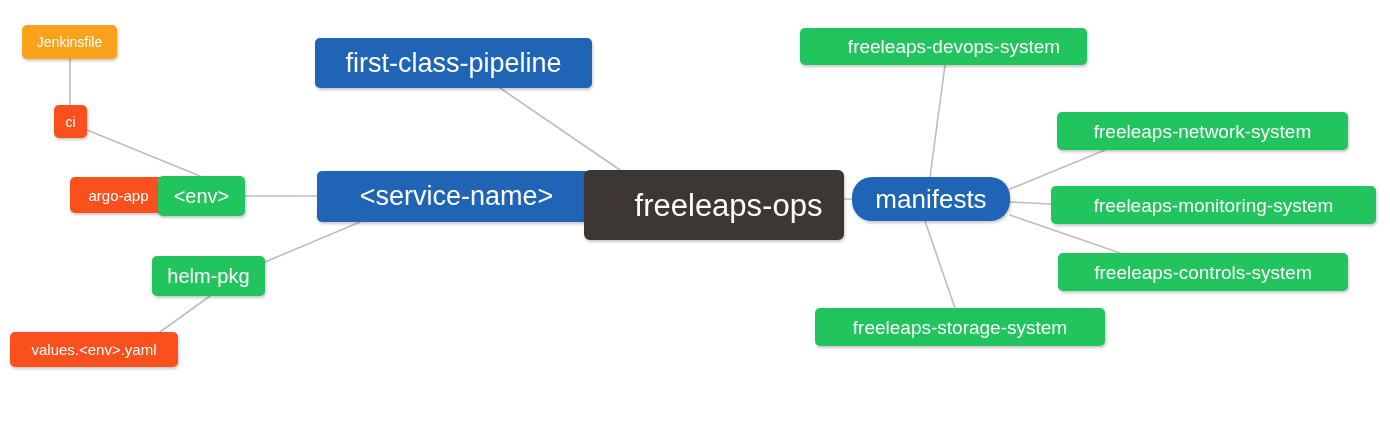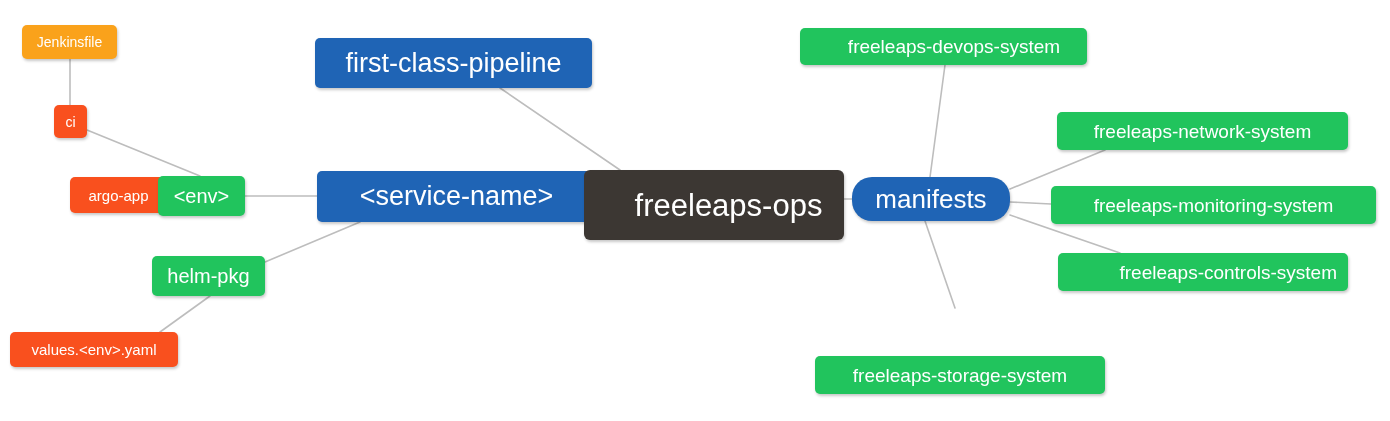--- a/index.html
+++ b/index.html
@@ -102,20 +102,20 @@
       </div>
       <div class="node" style="left: 800px; top: 28px; width: 287px; height: 37px; background: rgb(33, 196, 93); font-size: 19px; padding-left: 32px;">
         <span class="node-label">freeleaps-devops-system</span>
       </div>
       <div class="node" style="left: 1057px; top: 112px; width: 291px; height: 38px; background: rgb(33, 196, 93); font-size: 19px;">
         <span class="node-label">freeleaps-network-system</span>
       </div>
       <div class="node" style="left: 1051px; top: 186px; width: 325px; height: 38px; background: rgb(33, 196, 93); font-size: 19px; justify-content: center;">
         <span class="node-label">freeleaps-monitoring-system</span>
       </div>
-      <div class="node" style="left: 1058px; top: 253px; width: 290px; height: 38px; background: rgb(33, 196, 93); font-size: 19px; justify-content: flex-end;">
+      <div class="node" style="left: 1058px; top: 253px; width: 290px; height: 38px; background: rgb(33, 196, 93); font-size: 19px;">
         <span class="node-label">freeleaps-controls-system</span>
       </div>
-      <div class="node" style="left: 815px; top: 308px; width: 290px; height: 38px; background: rgb(33, 196, 93); font-size: 19px; margin-top: 48px;">
+      <div class="node" style="left: 815px; top: 308px; width: 290px; height: 38px; background: rgb(33, 196, 93); font-size: 19px;">
         <span class="node-label">freeleaps-storage-system</span>
       </div>
     </div>
 </div>
 
 </body></html>

